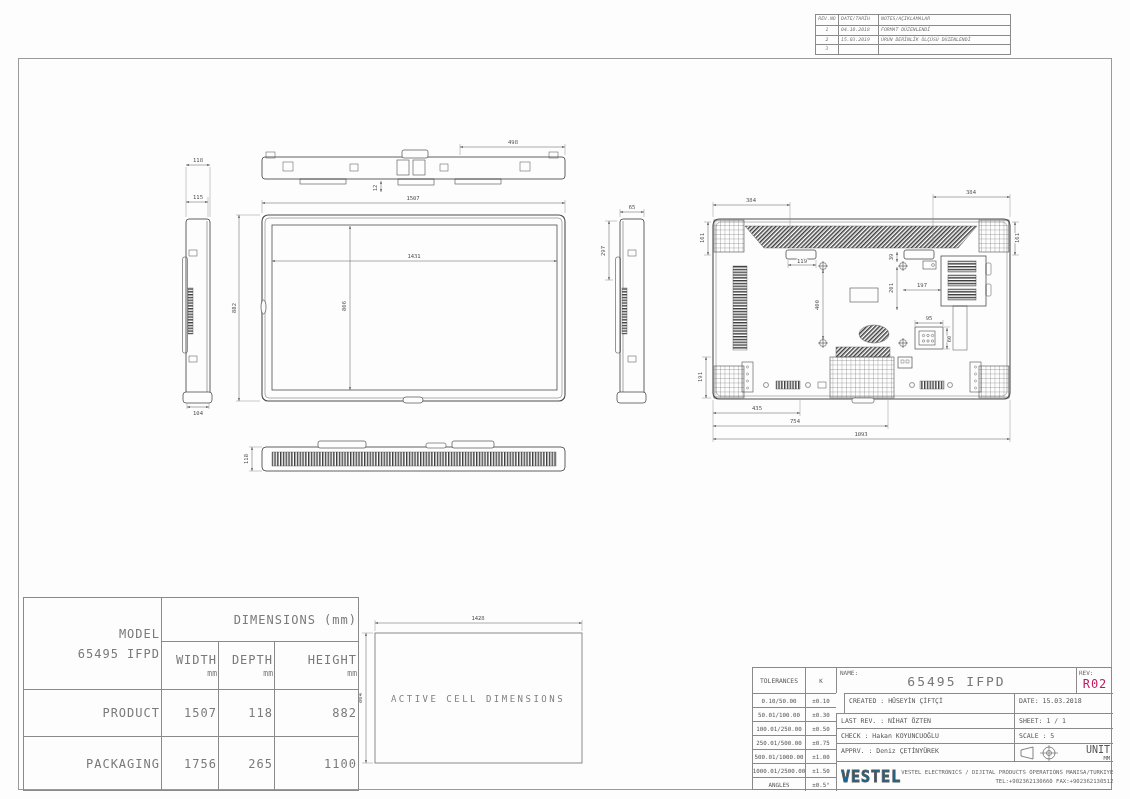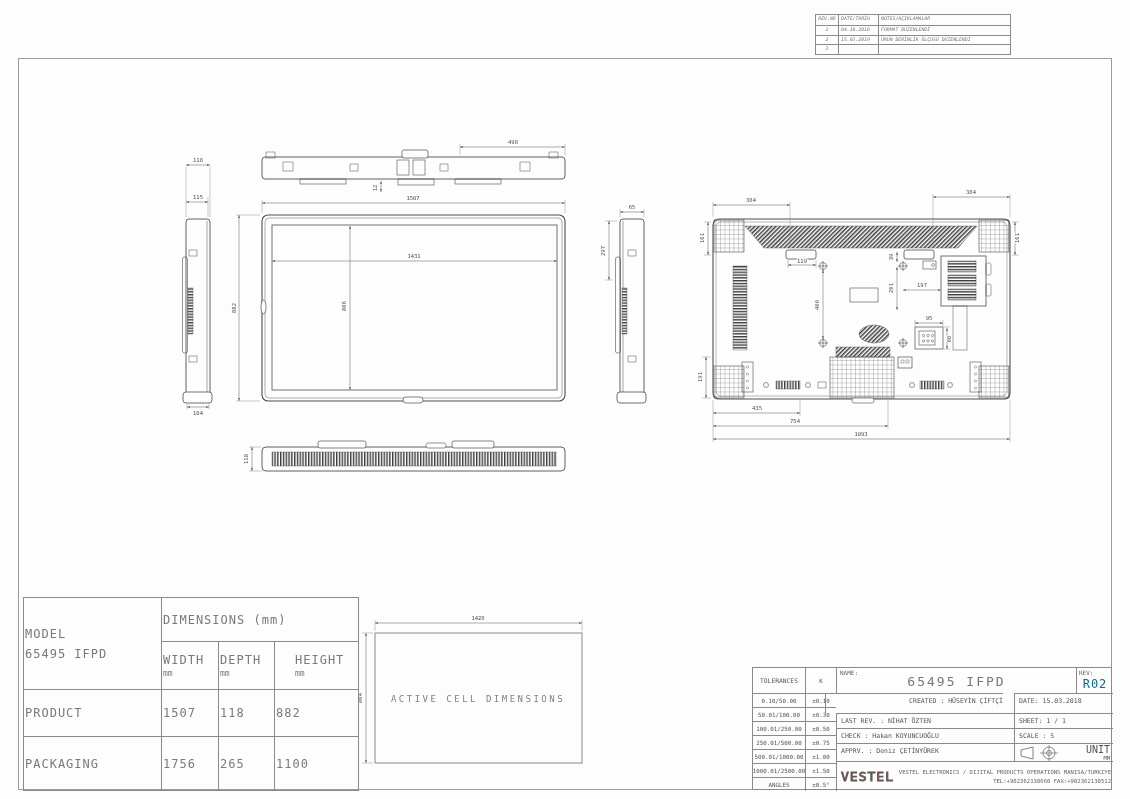--- a/index.html
+++ b/index.html
@@ -9,36 +9,36 @@
   
   #revtable{left:815px;top:14px;width:196px;height:41px;border:1px solid #8a8a8a;display:grid;
             grid-template-columns:22px 40px 1fr;grid-template-rows:repeat(4,1fr);
             font-size:4.8px;font-style:italic;color:#777;}
   #revtable div{border-left:1px solid #8a8a8a;border-top:1px solid #8a8a8a;padding:1px 2px 0 2px;white-space:nowrap;overflow:hidden;}
   #revtable div:nth-child(-n+3){border-top:none;}
   #revtable div:nth-child(3n+1){border-left:none;text-align:center;}
 
   
   #dimtable{left:23px;top:597px;border-collapse:collapse;table-layout:fixed;color:#7a7a7a;}
-  #dimtable td{border:1px solid #8a8a8a;text-align:left;vertical-align:middle;font-size:12px;letter-spacing:1px;}
+  #dimtable td{border:1px solid #8a8a8a;text-align:right;vertical-align:middle;font-size:12px;letter-spacing:1px;}
   #dimtable .sub{font-size:8px;letter-spacing:0;margin-top:2px;}
 
   
   #titleblock{left:752px;top:667px;width:360px;height:123px;border:1px solid #8a8a8a;font-size:6.5px;color:#555;}
   #titleblock .abs{border-left:1px solid #8a8a8a;border-top:1px solid #8a8a8a;}
   #tol{left:0;top:0;width:83px;height:123px;border-left:none!important;border-top:none!important;
        display:grid;grid-template-columns:52px 1fr;grid-template-rows:25px repeat(7,1fr);font-size:5.8px;}
   #tol div{border-top:1px solid #8a8a8a;border-left:none;display:flex;align-items:center;justify-content:center;white-space:nowrap;}
   #tol div:nth-child(2n){border-left:1px solid #8a8a8a;}
   #tol div:nth-child(-n+2){border-top:none;}
   .lbl-small{font-size:6px;color:#666;}
   .bigname{font-size:13px;letter-spacing:2px;color:#777;text-align:center;margin-top:1px;}
-  .bigrev{font-size:12px;letter-spacing:1px;color:#0369a1;text-align:center;}
+  .bigrev{font-size:12px;letter-spacing:1px;color:#be185d;text-align:center;}
   .inforow{padding:3px 0 0 4px;white-space:nowrap;overflow:hidden;}
-  .outline-text{font-size:13px;font-weight:normal;letter-spacing:1px;color:#c2410c;-webkit-text-stroke:0.9px #5a5a5a;}
+  .outline-text{font-size:15px;font-weight:bold;letter-spacing:1px;color:#0369a1;-webkit-text-stroke:0.9px #5a5a5a;}
   .company{font-size:5.6px;color:#666;text-align:right;line-height:1.5;white-space:nowrap;}
 
   
   svg text{font-family:"DejaVu Sans Mono",monospace;font-size:5.5px;fill:#4c4c4c;text-anchor:middle;
            paint-order:stroke;stroke:#fdfdfd;stroke-width:2px;}
   svg text.big{font-size:9px;letter-spacing:2.5px;fill:#808080;stroke-width:0;}
 </style>
 </head>
 <body>
 
@@ -408,21 +408,21 @@
 
   <div class="abs" style="left:83px;top:0;width:240px;height:25px;border-top:none!important;">
     <span class="lbl-small" style="position:absolute;left:3px;top:1px;">NAME:</span>
     <div class="bigname" style="margin-top:6px;">65495 IFPD</div>
   </div>
   <div class="abs" style="left:323px;top:0;width:37px;height:25px;border-top:none!important;">
     <span class="lbl-small" style="position:absolute;left:2px;top:1px;">REV:</span>
     <div class="bigrev" style="margin-top:9px;">R02</div>
   </div>
 
-  <div class="abs inforow" style="left:72px;top:25px;width:178px;height:20px;text-align:right;">CREATED : HÜSEYİN ÇİFTÇİ</div>
+  <div class="abs inforow" style="left:91px;top:25px;width:178px;height:20px;">CREATED : HÜSEYİN ÇİFTÇİ</div>
   <div class="abs inforow" style="left:261px;top:25px;width:99px;height:20px;">DATE: 15.03.2018</div>
   <div class="abs inforow" style="left:83px;top:45px;width:178px;height:15px;">LAST REV. : NİHAT ÖZTEN</div>
   <div class="abs inforow" style="left:261px;top:45px;width:99px;height:15px;">SHEET: 1 / 1</div>
   <div class="abs inforow" style="left:83px;top:60px;width:178px;height:15px;">CHECK : Hakan KOYUNCUOĞLU</div>
   <div class="abs inforow" style="left:261px;top:60px;width:99px;height:15px;">SCALE : 5</div>
   <div class="abs inforow" style="left:83px;top:75px;width:178px;height:18px;">APPRV. : Deniz ÇETİNYÜREK</div>
 
   <div class="abs" style="left:261px;top:75px;width:99px;height:18px;display:flex;align-items:center;">
     <svg width="52" height="16" viewBox="0 0 52 16" style="margin-left:4px;">
       <polygon points="2,5 14,2 14,14 2,11" fill="none" stroke="#666" stroke-width="0.8"></polygon>

